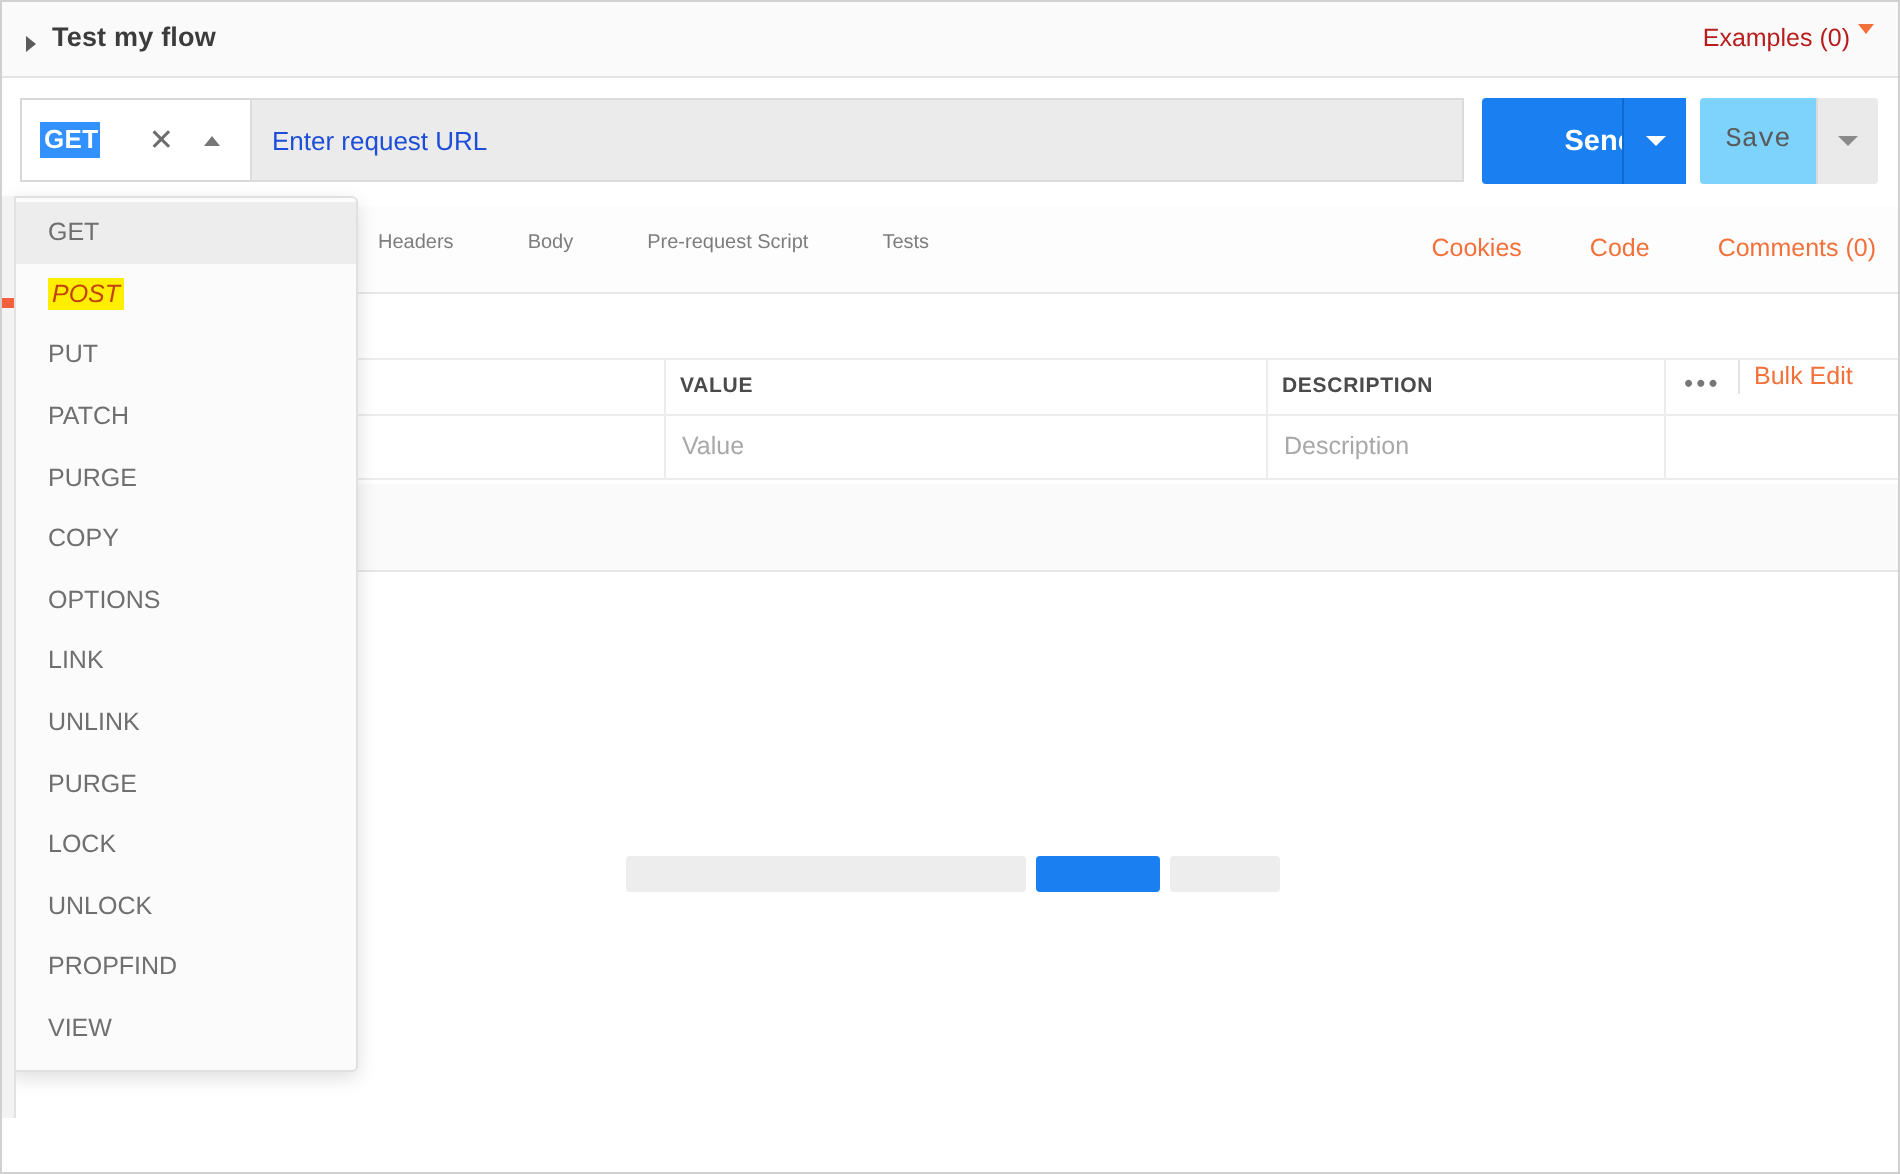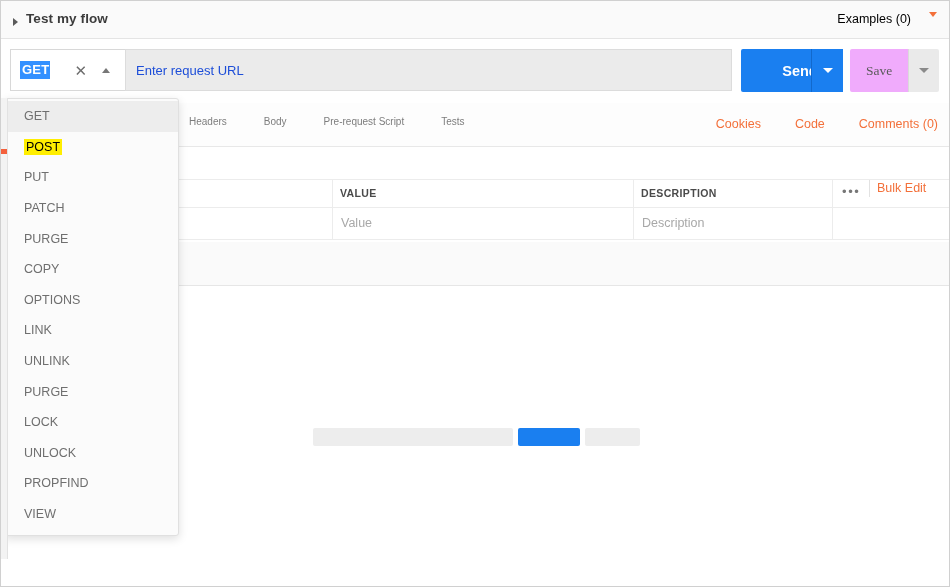--- a/index.html
+++ b/index.html
@@ -47,22 +47,22 @@
   .breadcrumb-label {
     font-size: 13.5px;
     font-weight: bold;
     color: #3c3c3c;
     letter-spacing: .1px;
   }
   .examples-link {
     position: absolute;
     right: 14px; top: 11px;
     display: flex;
-    gap: 18px;
-    color: #000000;
+    gap: 4px;
+    color: #b91c1c;
     font-size: 12.5px;
     cursor: pointer;
   }
   .caret-down {
     width: 0; height: 0;
     border-top: 5px solid #f3703a;
     border-left: 4.5px solid transparent;
     border-right: 4.5px solid transparent;
   }
 
@@ -163,24 +163,24 @@
     width: 0; height: 0;
     border-top: 5px solid #ffffff;
     border-left: 5px solid transparent;
     border-right: 5px solid transparent;
   }
   .save-btn {
     position: absolute;
     left: 849px; top: 48px;
     width: 58px;
     height: 43px;
-    background: #f0abfc;
+    background: #7dd3fc;
     border: none;
     color: #5a5a5a;
-    font-family: Liberation Serif, serif;
+    font-family: Liberation Mono, monospace;
     font-size: 13.5px;
     cursor: pointer;
     border-radius: 2px 0 0 2px;
   }
   .save-caret-btn {
     position: absolute;
     left: 907px; top: 48px;
     width: 31px;
     height: 43px;
     background: #eaeaea;
@@ -364,22 +364,23 @@
     font-size: 12.5px;
     color: #6f6f6f;
     cursor: pointer;
     box-sizing: border-box;
   }
   .dd-item.selected {
     background: #ededed;
   }
   .dd-item .dd-text.found {
     background: #ffee00;
-    color: #000000;
+    color: #c2410c;
     padding: 1px 2px;
+    font-style: italic;
   }
   .find-scrollbar {
     position: absolute;
     left: 0px; top: 97px;
     width: 7px;
     height: 461px;
     background: #f3f3f3;
     border-right: 1px solid #e2e2e2;
     box-sizing: border-box;
     z-index: 31;

